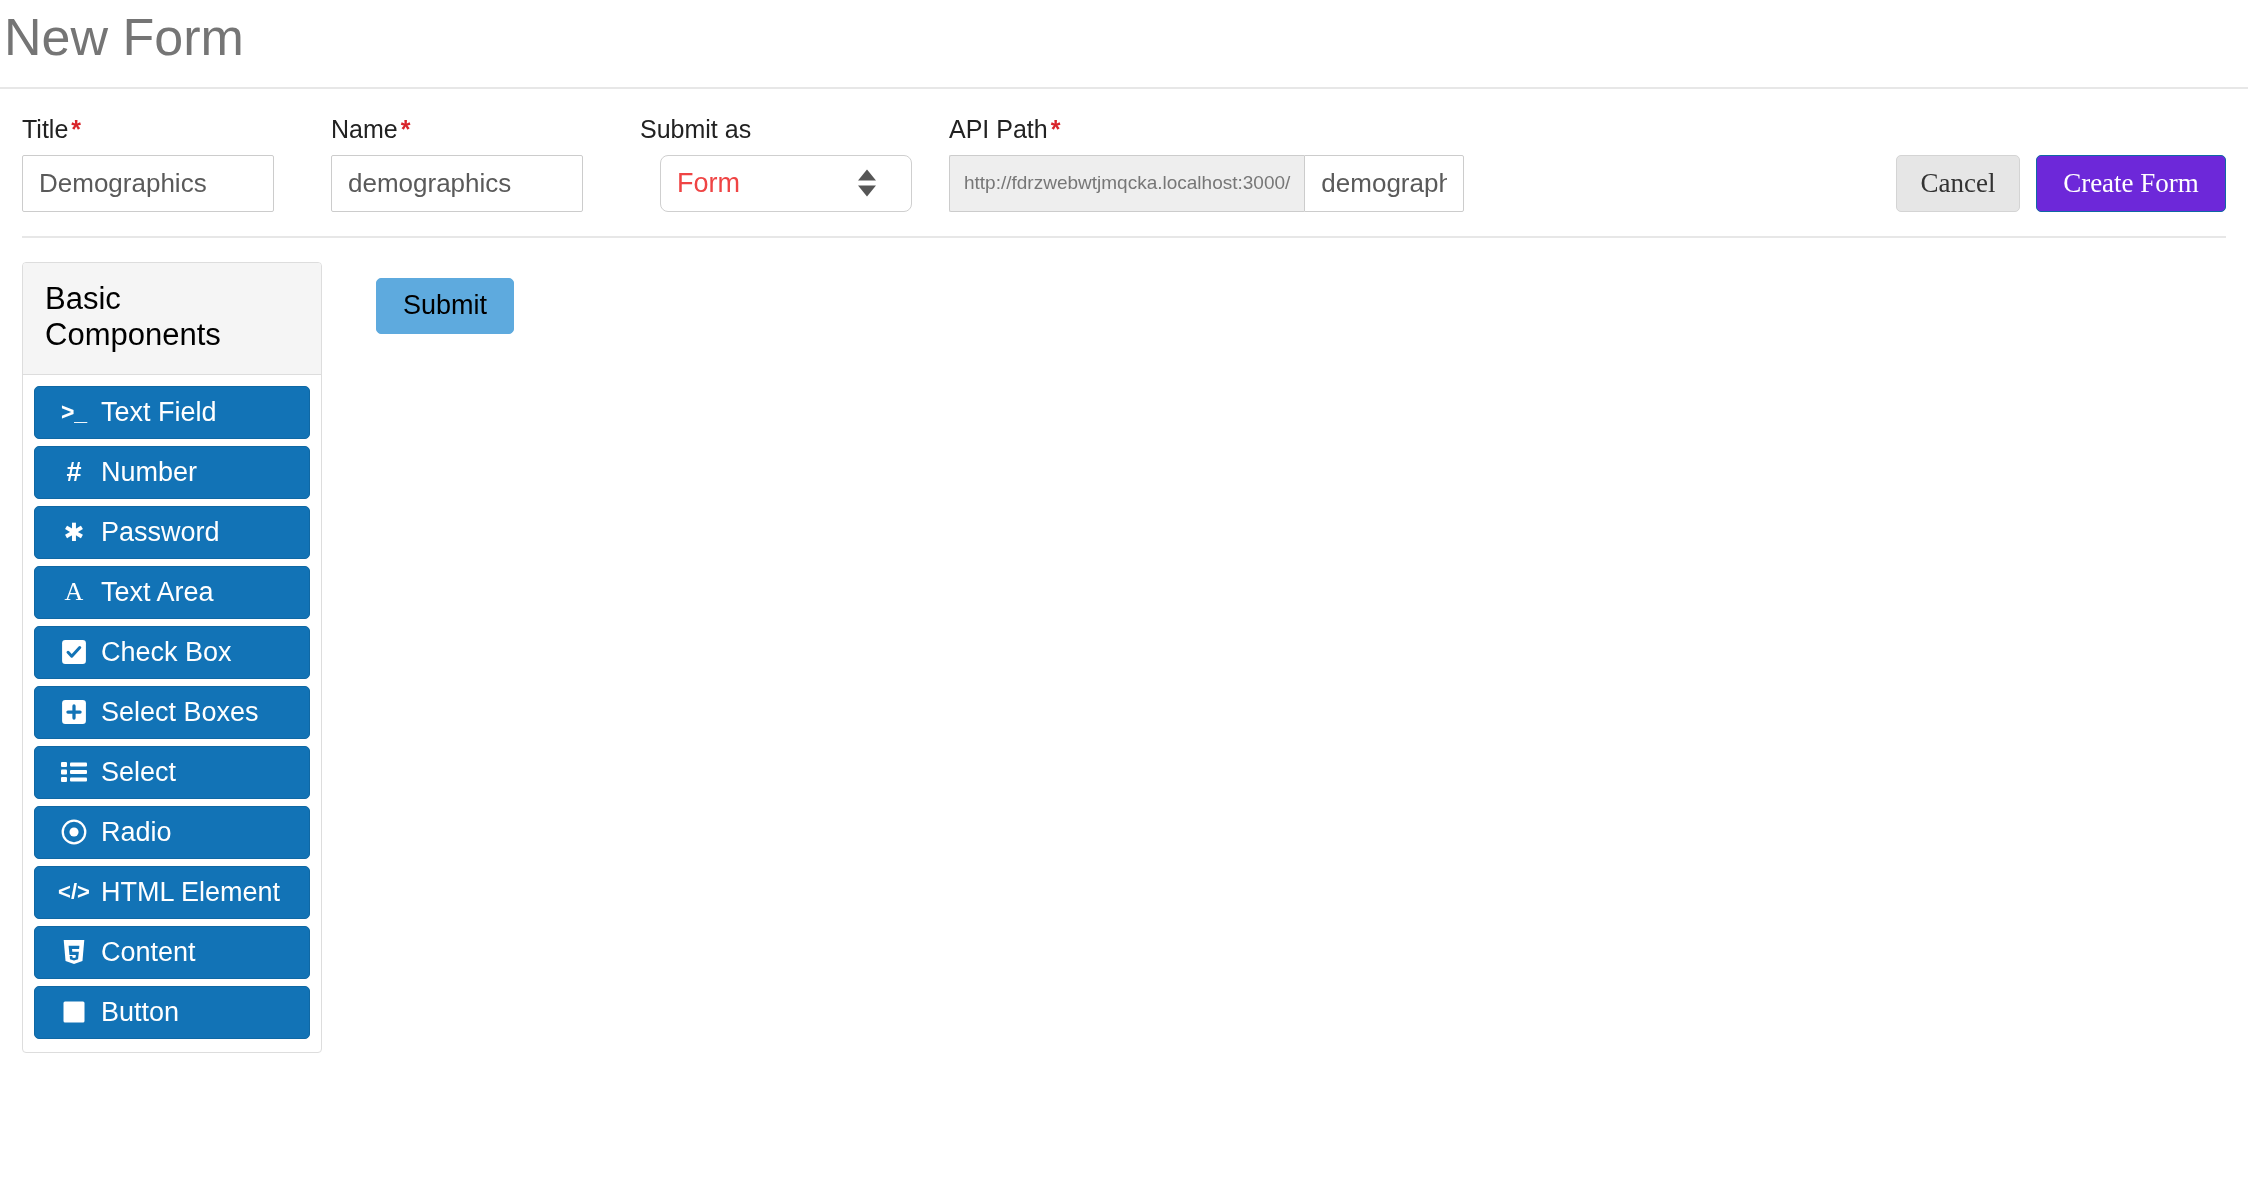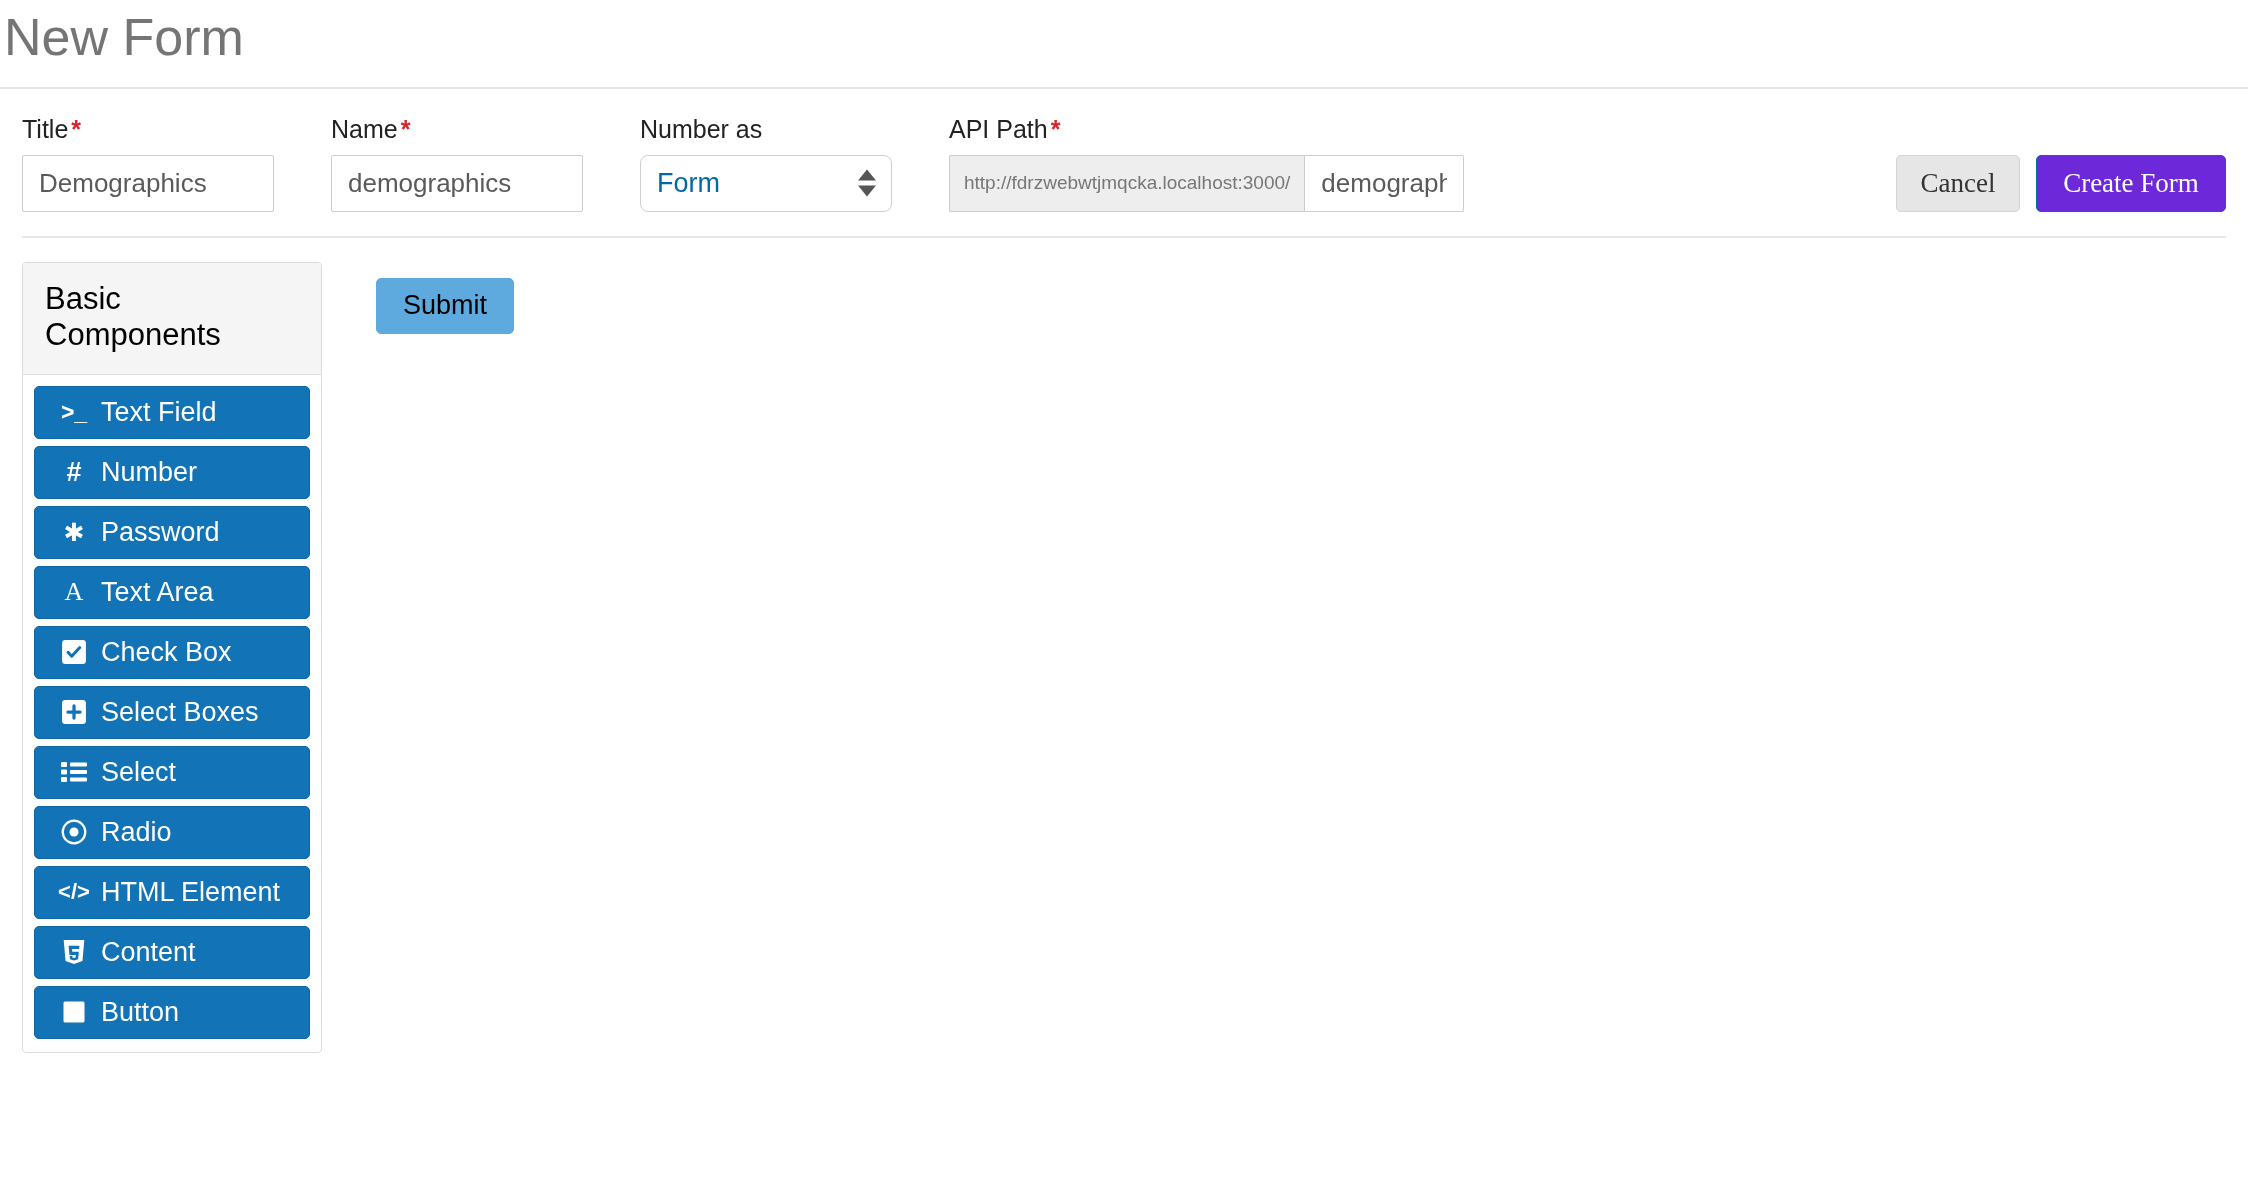--- a/index.html
+++ b/index.html
@@ -66,24 +66,25 @@
   .g-display { width: 252px; margin-right: 57px; }
 
   .sel-wrap { position: relative; width: 252px; }
   .sel-box {
     height: 57px;
     width: 100%;
     border: 1px solid #cfcfcf;
     border-radius: 8px;
     background: #ffffff;
     font-size: 27px;
-    color: #0369a1;
+    color: #ef4444;
     padding: 0 40px 0 16px;
     display: flex;
     align-items: center;
+    margin-left: 20px;
   }
   .sel-arrows {
     position: absolute;
     right: 16px;
     top: 50%;
     transform: translateY(-50%);
     display: flex;
     flex-direction: column;
     line-height: 0;
   }
@@ -291,21 +292,21 @@
     <span class="field-label"><span>Title</span><span class="req">*</span></span>
     <input class="txt-input" type="text" value="Demographics" style="">
   </div>
 
   <div class="field-group g-name">
     <span class="field-label"><span>Name</span><span class="req">*</span></span>
     <input class="txt-input" type="text" value="demographics" style="">
   </div>
 
   <div class="field-group g-display">
-    <span class="field-label">Number as</span>
+    <span class="field-label">Submit as</span>
     <div class="sel-wrap">
       <div class="sel-box">Form</div>
       <span class="sel-arrows">
         <span class="up"></span>
           <span class="dn"></span>
       </span>
     </div>
   </div>
 
   <div class="field-group g-api">

